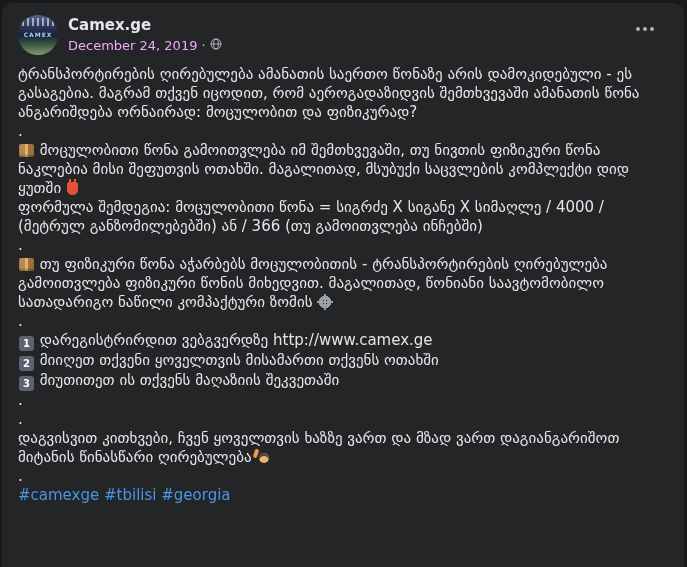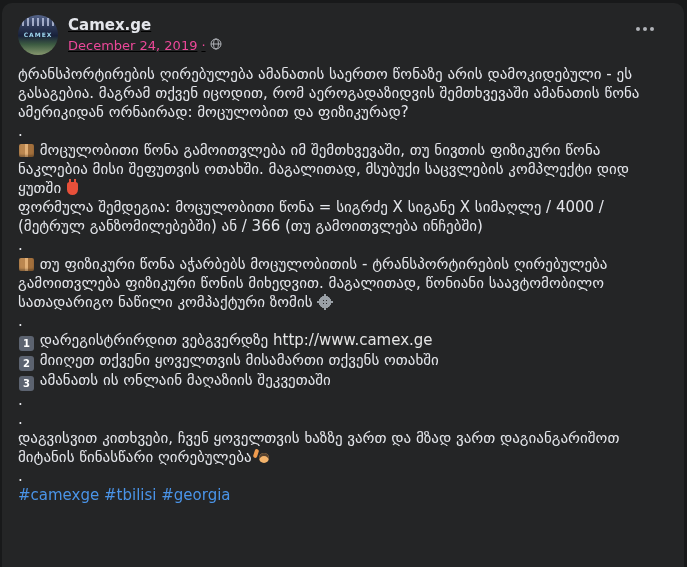--- a/index.html
+++ b/index.html
@@ -1,31 +1,31 @@
 <!DOCTYPE html>
 <html><head>
 <meta charset="utf-8">
 <style>
   * { margin:0; padding:0; box-sizing:border-box; }
   html,body { width:687px; height:567px; background:#18191a; overflow:hidden;
               font-family:"DejaVu Sans","Liberation Sans",sans-serif; }
   .post-card { position:absolute; left:2px; top:3px; width:682px; height:600px;
                background:#242526; border-radius:10px 10px 0 0; }
-  .post-header { display:flex; align-items:flex-start; padding:12px 16px 0 16px; position:relative;text-decoration:underline; }
+  .post-header { display:flex; align-items:flex-start; padding:12px 16px 0 16px; position:relative; }
   .avatar { width:40px; height:40px; border-radius:50%; flex:0 0 40px; position:relative;
             background:linear-gradient(180deg,#55648a 0%,#2c3857 28%,#18203a 52%,#3d5c42 74%,#86976e 100%);
             overflow:hidden; cursor:pointer; }
   .avatar::before { content:""; position:absolute; left:4px; top:3px; width:32px; height:8px;
             background:repeating-linear-gradient(90deg,#cdd6ef 0 2px,transparent 2px 5px); opacity:.7; }
   .avatar-label { position:absolute; left:0; right:0; top:16px; text-align:center;
             font-size:6px; letter-spacing:1px; color:#9fd8ef; font-weight:bold; }
   .h-meta { margin-left:10px; padding-top:1px; }
   .page-name { color:#e4e6eb; font-size:15px; font-weight:bold; line-height:19px; cursor:pointer; }
   .meta-row { display:flex; align-items:flex-start; gap:4px; margin-top:3px;
-              color:#ec4899; font-size:13px; line-height:16px; }
+              color:#f0abfc; font-size:13px; line-height:16px; }
   .timestamp { cursor:pointer; }
   .globe { display:inline-block; }
   .options-btn { position:absolute; right:24px; top:18px; display:flex; gap:3px; padding:6px;
                  cursor:pointer; }
   .options-btn i { width:4px; height:4px; border-radius:50%; background:#b0b3b8; display:block; }
   .post-body { padding:10px 16px 0 16px; color:#e4e6eb; font-size:15px; line-height:19px; }
   .post-paragraph { min-height:19px; word-wrap:break-word; }
   .link { color:#e5e5e5; text-decoration:none; cursor:pointer; }
   .hashtag { color:#4a94e8; text-decoration:none; cursor:pointer; }
   
@@ -73,29 +73,29 @@
         </span>
       </div>
     </div>
     <div class="options-btn">
       <i></i>
       <i></i>
       <i></i>
     </div>
   </div>
   <div class="post-body">
-      <div class="post-paragraph"><span>ტრანსპორტირების ღირებულება ამანათის საერთო წონაზე არის დამოკიდებული - ეს გასაგებია. მაგრამ თქვენ იცოდით, რომ აეროგადაზიდვის შემთხვევაში ამანათის წონა ამერიკიდან ორნაირად: მოცულობით და ფიზიკურად?</span></div>
+      <div class="post-paragraph"><span>ტრანსპორტირების ღირებულება ამანათის საერთო წონაზე არის დამოკიდებული - ეს გასაგებია. მაგრამ თქვენ იცოდით, რომ აეროგადაზიდვის შემთხვევაში ამანათის წონა ანგარიშდება ორნაირად: მოცულობით და ფიზიკურად?</span></div>
       <div class="post-paragraph"><span>.</span></div>
       <div class="post-paragraph"><span class="emoji emoji-package"></span><span> მოცულობითი წონა გამოითვლება იმ შემთხვევაში, თუ ნივთის ფიზიკური წონა ნაკლებია მისი შეფუთვის ოთახში. მაგალითად, მსუბუქი საცვლების კომპლექტი დიდ ყუთში </span><span class="emoji emoji-swimsuit"></span></div>
       <div class="post-paragraph"><span>ფორმულა შემდეგია: მოცულობითი წონა = სიგრძე X სიგანე X სიმაღლე / 4000 / (მეტრულ განზომილებებში) ან / 366 (თუ გამოითვლება ინჩებში)</span></div>
       <div class="post-paragraph"><span>.</span></div>
       <div class="post-paragraph"><span class="emoji emoji-package"></span><span> თუ ფიზიკური წონა აჭარბებს მოცულობითის - ტრანსპორტირების ღირებულება გამოითვლება ფიზიკური წონის მიხედვით. მაგალითად, წონიანი საავტომობილო სათადარიგო ნაწილი კომპაქტური ზომის </span><span class="emoji emoji-gear"></span></div>
       <div class="post-paragraph"><span>.</span></div>
       <div class="post-paragraph"><span class="emoji emoji-keycap">1</span><span> დარეგისტრირდით ვებგვერდზე </span><a class="link">http://www.camex.ge</a></div>
       <div class="post-paragraph"><span class="emoji emoji-keycap">2</span><span> მიიღეთ თქვენი ყოველთვის მისამართი თქვენს ოთახში</span></div>
-      <div class="post-paragraph"><span class="emoji emoji-keycap">3</span><span> ამანათს ის ონლაინ მაღაზიის შეკვეთაში</span></div>
+      <div class="post-paragraph"><span class="emoji emoji-keycap">3</span><span> მიუთითეთ ის თქვენს მაღაზიის შეკვეთაში</span></div>
       <div class="post-paragraph"><span>.</span></div>
       <div class="post-paragraph"><span>.</span></div>
       <div class="post-paragraph"><span>დაგვისვით კითხვები, ჩვენ ყოველთვის ხაზზე ვართ და მზად ვართ დაგიანგარიშოთ მიტანის წინასწარი ღირებულება</span><span class="emoji emoji-raising-hand"></span></div>
       <div class="post-paragraph"><span>.</span></div>
       <div class="post-paragraph"><a class="hashtag">#camexge</a><span> </span><a class="hashtag">#tbilisi</a><span> </span><a class="hashtag">#georgia</a></div>
     </div>
 </div>
 
 </body></html>

